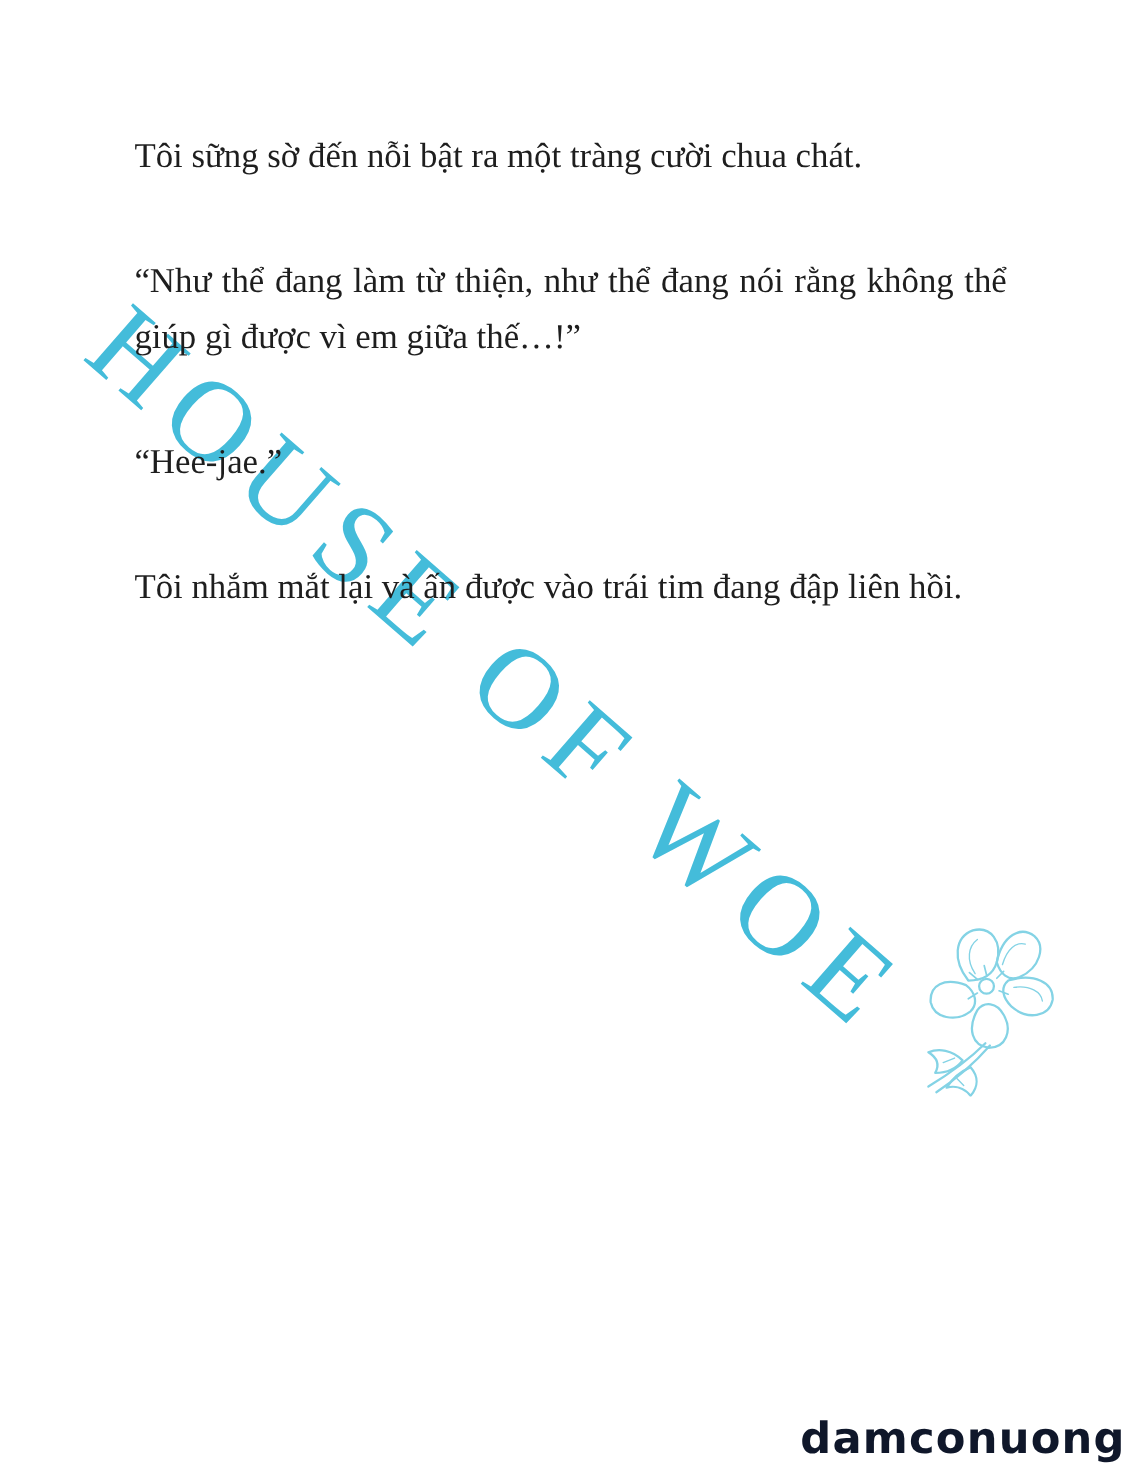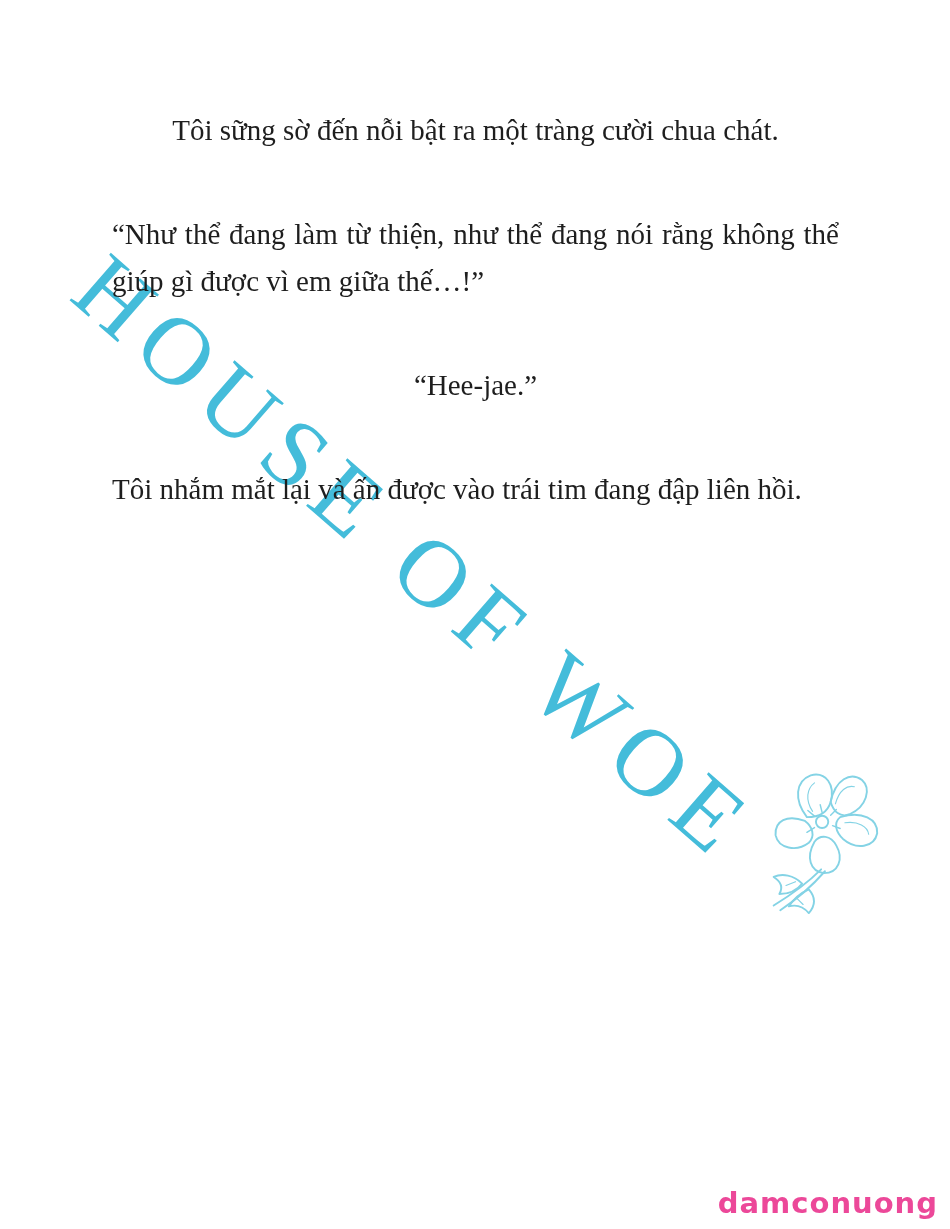--- a/index.html
+++ b/index.html
@@ -41,41 +41,40 @@
     left: 748px;
     top: 762px;
     width: 152px;
     height: 152px;
   }
   .wm-corner {
     position: absolute;
     right: 12px;
     bottom: 9px;
     font-family: "DejaVu Sans", "Liberation Sans", sans-serif;
-    font-size: 29px;
+    font-size: 36px;
     font-weight: bold;
     letter-spacing: 1px;
-    color: #ec4899;
+    color: #0f172a;
     text-shadow: 0 0 8px rgba(255,255,255,0.95), 0 0 2px rgba(255,255,255,0.9);
   }
   
   .content {
     position: absolute;
     left: 112px;
     top: 0;
     width: 727px;
     padding-top: 107px;
     z-index: 1;
   }
   .content p {
     margin: 0 0 57px 0;
     font-size: 29px;
     line-height: 47px;
     color: #1e1e1e;
-    text-align: center;
   }
   .content p.justify {
     text-align: justify;
   }
 </style>
 </head>
 <body>
 
 <div class="page">
 

